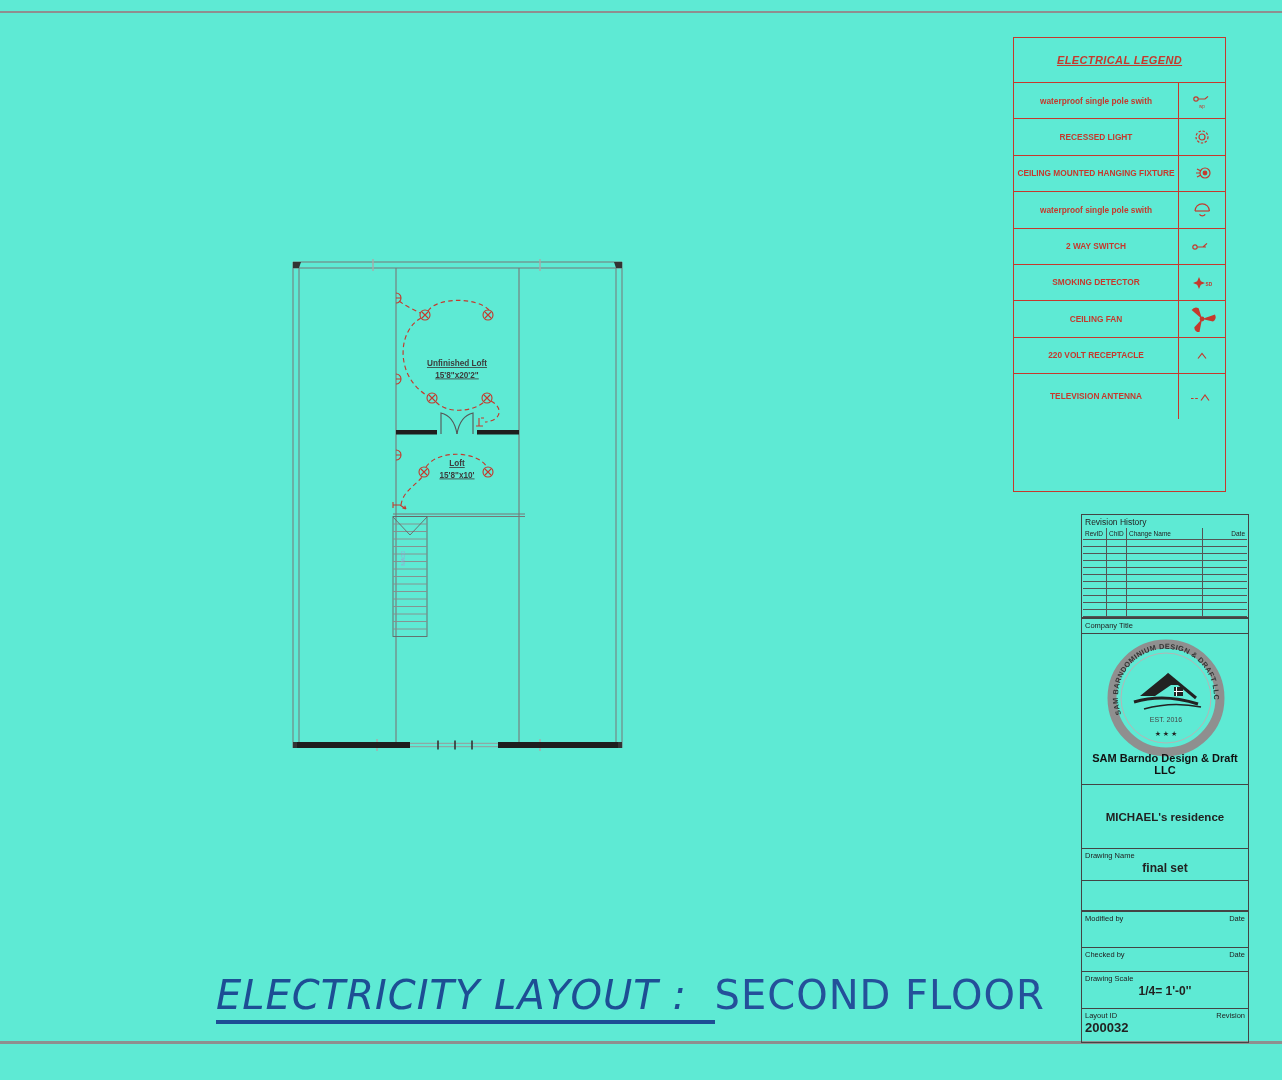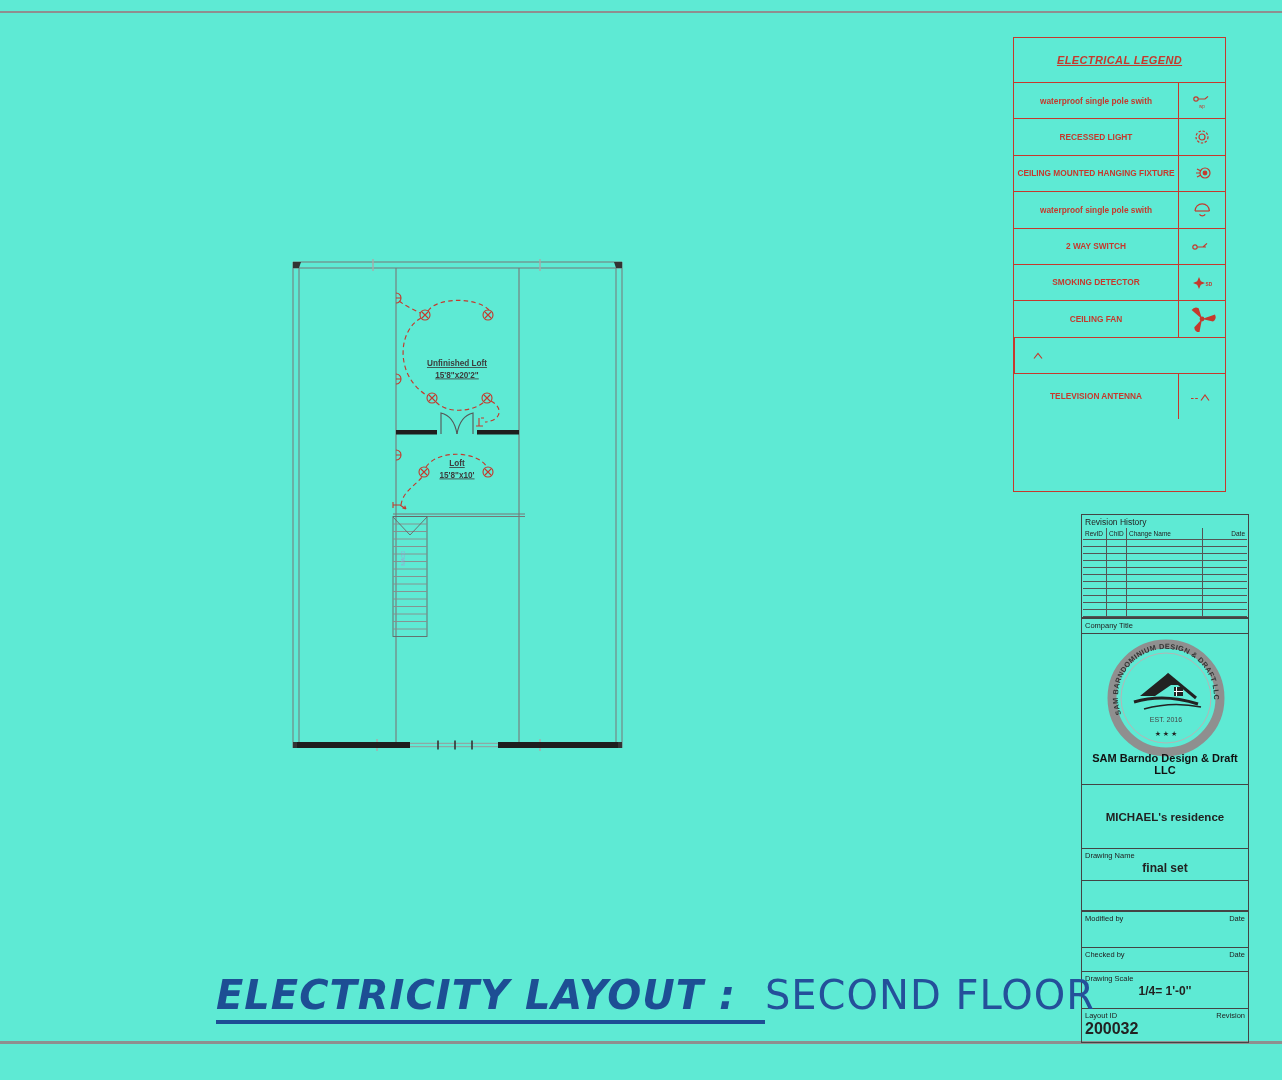--- a/index.html
+++ b/index.html
@@ -45,30 +45,30 @@
   .sec.project{height:64px;display:flex;align-items:center;justify-content:center;
           font-size:11.5px;font-weight:bold;}
   .sec.drawing-name{height:32px;}
   .sec .center-val{position:absolute;left:0;right:0;top:12px;text-align:center;
           font-size:12px;font-weight:bold;}
   .sec.empty-sec{height:30px;}
   .sec.modified{height:37px;border-top:2px solid #444;}
   .sec.checked{height:24px;}
   .sec.scale{height:37px;}
   .sec.layout{height:31px;}
-  .layout-id-val{position:absolute;left:3px;top:11px;font-size:16px;font-weight:bold;}
+  .layout-id-val{position:absolute;left:3px;top:11px;font-size:13px;font-weight:bold;}
 
   
   .plan{position:absolute;left:285px;top:255px;}
   .plan text{font-family:"Liberation Sans",sans-serif;}
 
   
   .big-title{position:absolute;left:216px;top:972px;white-space:nowrap;
           font-family:"DejaVu Sans",sans-serif;font-size:40px;color:#1d4e94;}
-  .big-title .t1{font-style:italic;font-weight:bold;border-bottom:4px solid #1d4e94;
+  .big-title .t1{font-style:italic;font-weight:normal;border-bottom:4px solid #1d4e94;
           padding-right:14px;padding-bottom:2px;letter-spacing:1px;}
   .big-title .t2{font-weight:400;color:#24509a;letter-spacing:1px;}
 </style>
 </head>
 <body>
 
 <div class="page">
   <div class="hrule top"></div>
   <div class="hrule bottom"></div>
 
@@ -147,20 +147,21 @@
             <path d="M16,13 L29,8.5 Q31,13 27,15.5 Z"></path>
             <path d="M16,13 L29,8.5 Q31,13 27,15.5 Z" transform="rotate(120 16 13)"></path>
             <path d="M16,13 L29,8.5 Q31,13 27,15.5 Z" transform="rotate(240 16 13)"></path>
             <circle cx="16" cy="13" r="2.4"></circle>
           </g>
         </svg>
       </div>
     </div>
 
     <div class="legend-row">
+      <div class="legend-label">220 VOLT RECEPTACLE</div>
       <div class="legend-icon">
         <svg width="20" height="14">
             <path d="M6,10.5 L10,5.5 L14,10.5"></path>
           </svg>
       </div>
     </div>
 
     <div class="legend-row">
       <div class="legend-label">TELEVISION ANTENNA</div>
       <div class="legend-icon">

